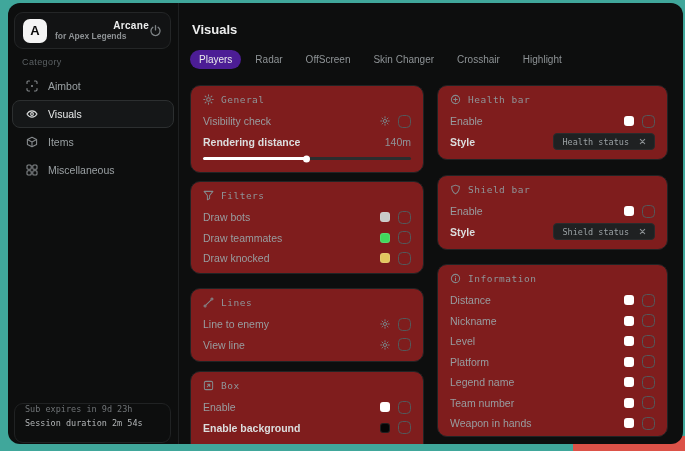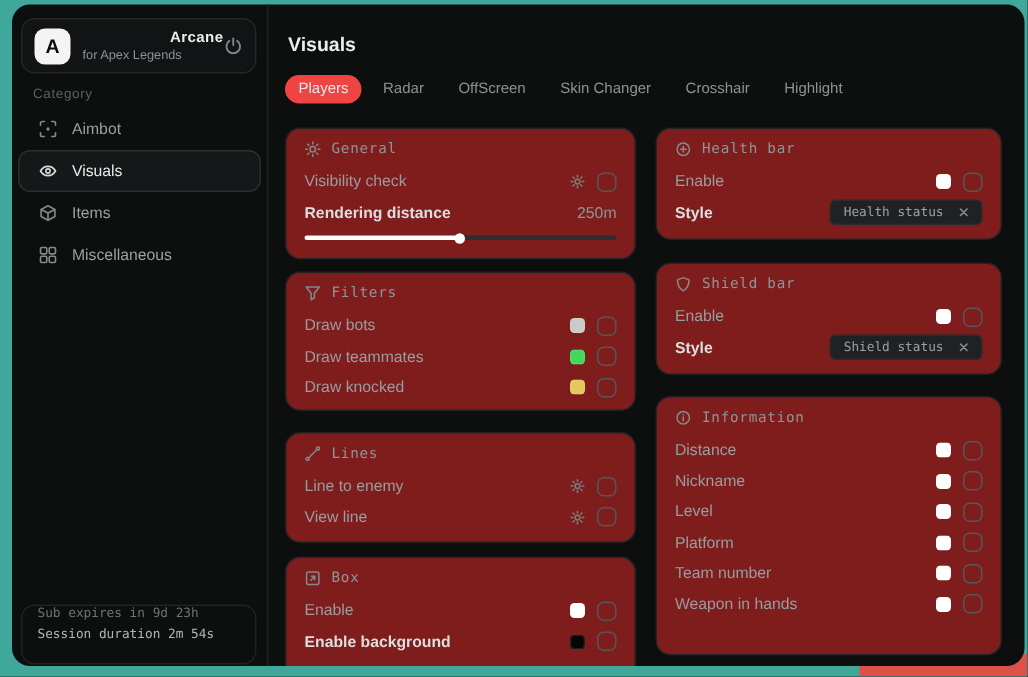--- a/index.html
+++ b/index.html
@@ -12,42 +12,42 @@
   
   .sidebar { position:absolute; left:0; top:0; width:170px; height:100%; }
   .v-divider { position:absolute; left:170px; top:0; width:1px; height:100%; background:#1e2021; }
 
   .side-card { position:absolute; left:6px; top:9px; width:157px; height:37px; background:#121314;
                border:1px solid #242627; border-radius:9px; display:flex; align-items:center; padding:0 8px; }
   .logo { width:24px; height:24px; border-radius:7px; background:#f4f4f4; color:#0b0b0b; font-weight:bold;
           display:flex; align-items:center; justify-content:center; font-size:13px; }
   .app-titles { margin-left:8px; flex:1; }
   .app-name { font-size:10px; font-weight:bold; color:#eceded; letter-spacing:.3px;text-align:right; }
-  .app-sub { font-size:8.5px; color:#8d9194; margin-top:0; }
+  .app-sub { font-size:8.5px; color:#8d9194; margin-top:0;font-weight:bold; }
   .power-btn { color:#7e8386; display:flex; cursor:pointer; }
 
   .category { position:absolute; left:14px; top:54px; font-size:9px; color:#5b6063; letter-spacing:.4px; }
   .nav { position:absolute; left:4px; top:69px; width:162px; }
   .nav-item { height:28px; display:flex; align-items:center; padding:0 13px; color:#9aa0a3; font-size:10.5px;
               border-radius:8px; border:1px solid transparent; cursor:pointer; }
   .nav-item .nicon { margin-right:10px; display:flex; color:#85898c; }
   .nav-item.selected { background:#151718; border-color:#2c2f30; color:#e8eaea; }
   .nav-item.selected .nicon { color:#d8dada; }
 
   .side-footer { position:absolute; left:6px; top:400px; width:157px; height:40px; border:1px solid #202223;
                  border-radius:9px; padding:0 10px; font-family:"DejaVu Sans Mono", monospace; }
   .sf1 { font-size:8.5px; color:#6f7376; white-space:nowrap; }
   .sf2 { font-size:8.5px; color:#b2b5b7; margin-top:4px; white-space:nowrap; }
 
   
   .main { position:absolute; left:171px; top:0; right:0; bottom:0; }
   .main-title { position:absolute; left:13px; top:19px; font-size:13px; font-weight:bold; color:#eceded; }
   .tabs { position:absolute; left:11px; top:47px; display:flex; gap:5px; }
   .tab { font-size:10px; color:#8e9396; padding:4px 9px; border-radius:13px; cursor:pointer; white-space:nowrap; }
-  .tab.selected { background:#ef4444; color:#e9eaea; }
+  .tab.selected { background:#4c1d95; color:#e9eaea; }
 
   .card { position:absolute; background:#7f1d1d; border:1px solid #212324; border-radius:10px; padding:8px 12px; }
   .card-general { left:11px;  top:82px;  width:234px; height:88px; }
   .card-filters { left:11px;  top:178px; width:234px; height:93px; }
   .card-lines   { left:11px;  top:285px; width:234px; height:74px; }
   .card-box     { left:11px;  top:368px; width:234px; height:92px; }
   .card-health  { left:258px; top:82px;  width:231px; height:75px; }
   .card-shield  { left:258px; top:172px; width:231px; height:75px; }
   .card-info    { left:258px; top:261px; width:231px; height:173px; }
 
@@ -178,21 +178,21 @@
               <svg width="10" height="10" viewBox="0 0 12 12" fill="none" stroke="currentColor" stroke-width="1.2" stroke-linecap="round">
                   <circle cx="6" cy="6" r="1.9"></circle>
                   <path d="M6 .9v1.5M6 9.6v1.5M.9 6h1.5M9.6 6h1.5M2.4 2.4l1.05 1.05M8.55 8.55 9.6 9.6M9.6 2.4 8.55 3.45M3.45 8.55 2.4 9.6"></path>
                 </svg>
             </span>
             <span class="checkbox"></span>
           </span>
         </div>
         <div class="row">
           <span class="lbl bright">Rendering distance</span>
-          <span class="value">250m</span>
+          <span class="value">140m</span>
         </div>
         <div class="slider">
           <div class="slider-fill" style="width: 50%;"></div>
         </div>
       </div>
 
       <div class="card card-filters">
         <div class="card-head">
           <span class="hicon">
             <svg width="11" height="11" viewBox="0 0 12 12" fill="none" stroke="currentColor" stroke-width="1.1" stroke-linejoin="round">
@@ -378,20 +378,27 @@
           </span>
         </div>
         <div class="row">
           <span class="lbl">Platform</span>
           <span class="ctrls">
             <span class="swatch" style="background-color: rgb(255, 255, 255);"></span>
             <span class="checkbox"></span>
           </span>
         </div>
         <div class="row">
+          <span class="lbl">Legend name</span>
+          <span class="ctrls">
+            <span class="swatch" style="background-color: rgb(255, 255, 255);"></span>
+            <span class="checkbox"></span>
+          </span>
+        </div>
+        <div class="row">
           <span class="lbl">Team number</span>
           <span class="ctrls">
             <span class="swatch" style="background-color: rgb(255, 255, 255);"></span>
             <span class="checkbox"></span>
           </span>
         </div>
         <div class="row">
           <span class="lbl">Weapon in hands</span>
           <span class="ctrls">
             <span class="swatch" style="background-color: rgb(255, 255, 255);"></span>

